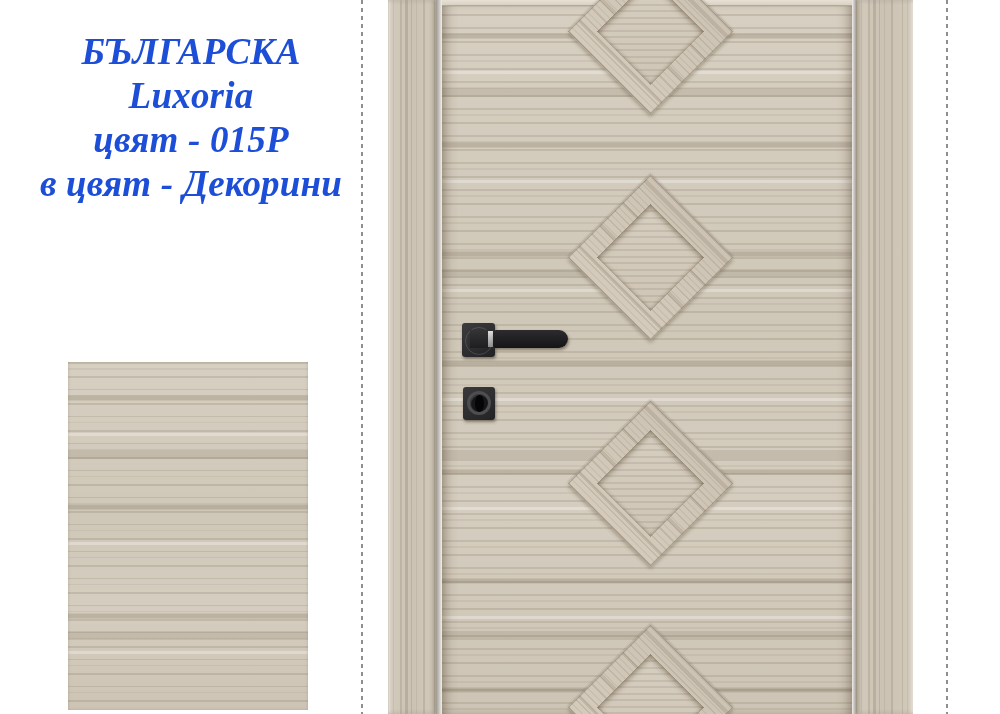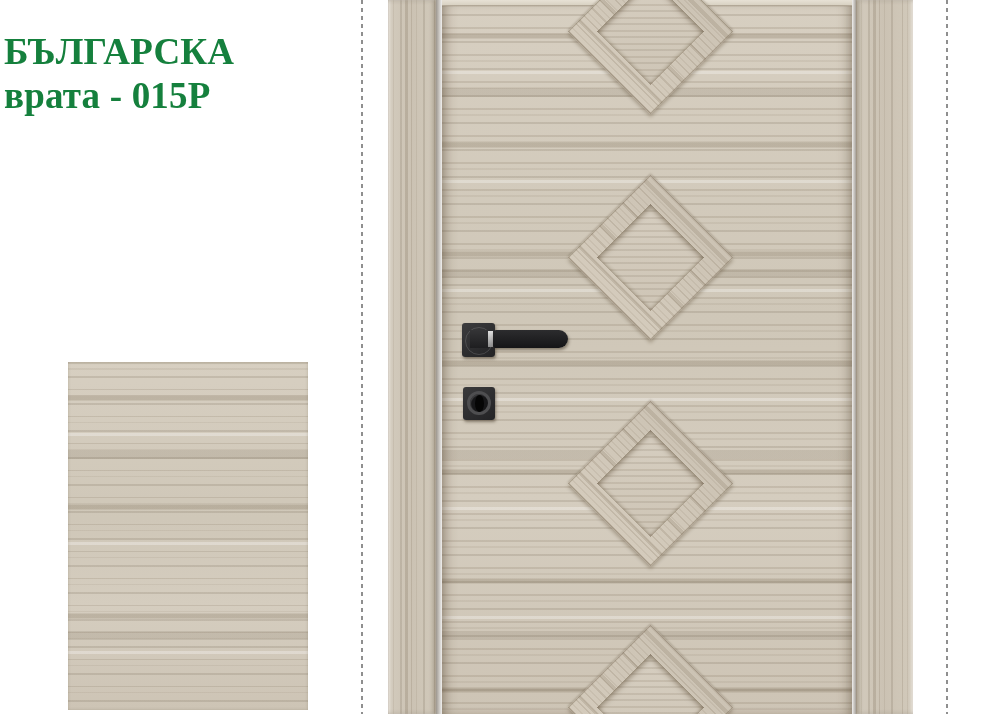--- a/index.html
+++ b/index.html
@@ -15,23 +15,24 @@
   .divider{
     position:absolute;top:0;bottom:0;width:2px;
     background:repeating-linear-gradient(180deg,#8f8f8f 0 4px,transparent 4px 8px);
   }
   .divider-left{left:361px;}
   .divider-right{left:946px;}
 
   
   .title-block{
     position:absolute;left:4px;top:30px;width:374px;
-    text-align:left;color:#15803d;
+    text-align:center;color:#1d4ed8;
     font-weight:700;font-size:37px;line-height:44px;
     letter-spacing:0.2px;
+    font-style:italic;
   }
 
   
   .grain-h{
     background:
       repeating-linear-gradient(180deg,
         rgba(122,106,84,.18) 0 1.5px, transparent 1.5px 6px,
         rgba(122,106,84,.10) 6px 7.5px, transparent 7.5px 14px,
         rgba(96,82,62,.16) 14px 16px, transparent 16px 27px),
       repeating-linear-gradient(180deg,
@@ -150,21 +151,23 @@
 </head>
 <body>
 
 <div class="page">
 
   <div class="divider divider-left"></div>
   <div class="divider divider-right"></div>
 
   <div class="title-block">
     <div>БЪЛГАРСКА</div>
-    <div>врата - 015P</div>
+    <div>Luxoria</div>
+    <div>цвят - 015P</div>
+    <div>в цвят - Декорини</div>
   </div>
 
   <div class="swatch grain-h"></div>
 
   <div class="door">
     <div class="casing casing-left grain-v"></div>
     <div class="jamb-gap gap-left"></div>
 
     <div class="leaf grain-h">
       <div class="top-rail"></div>

